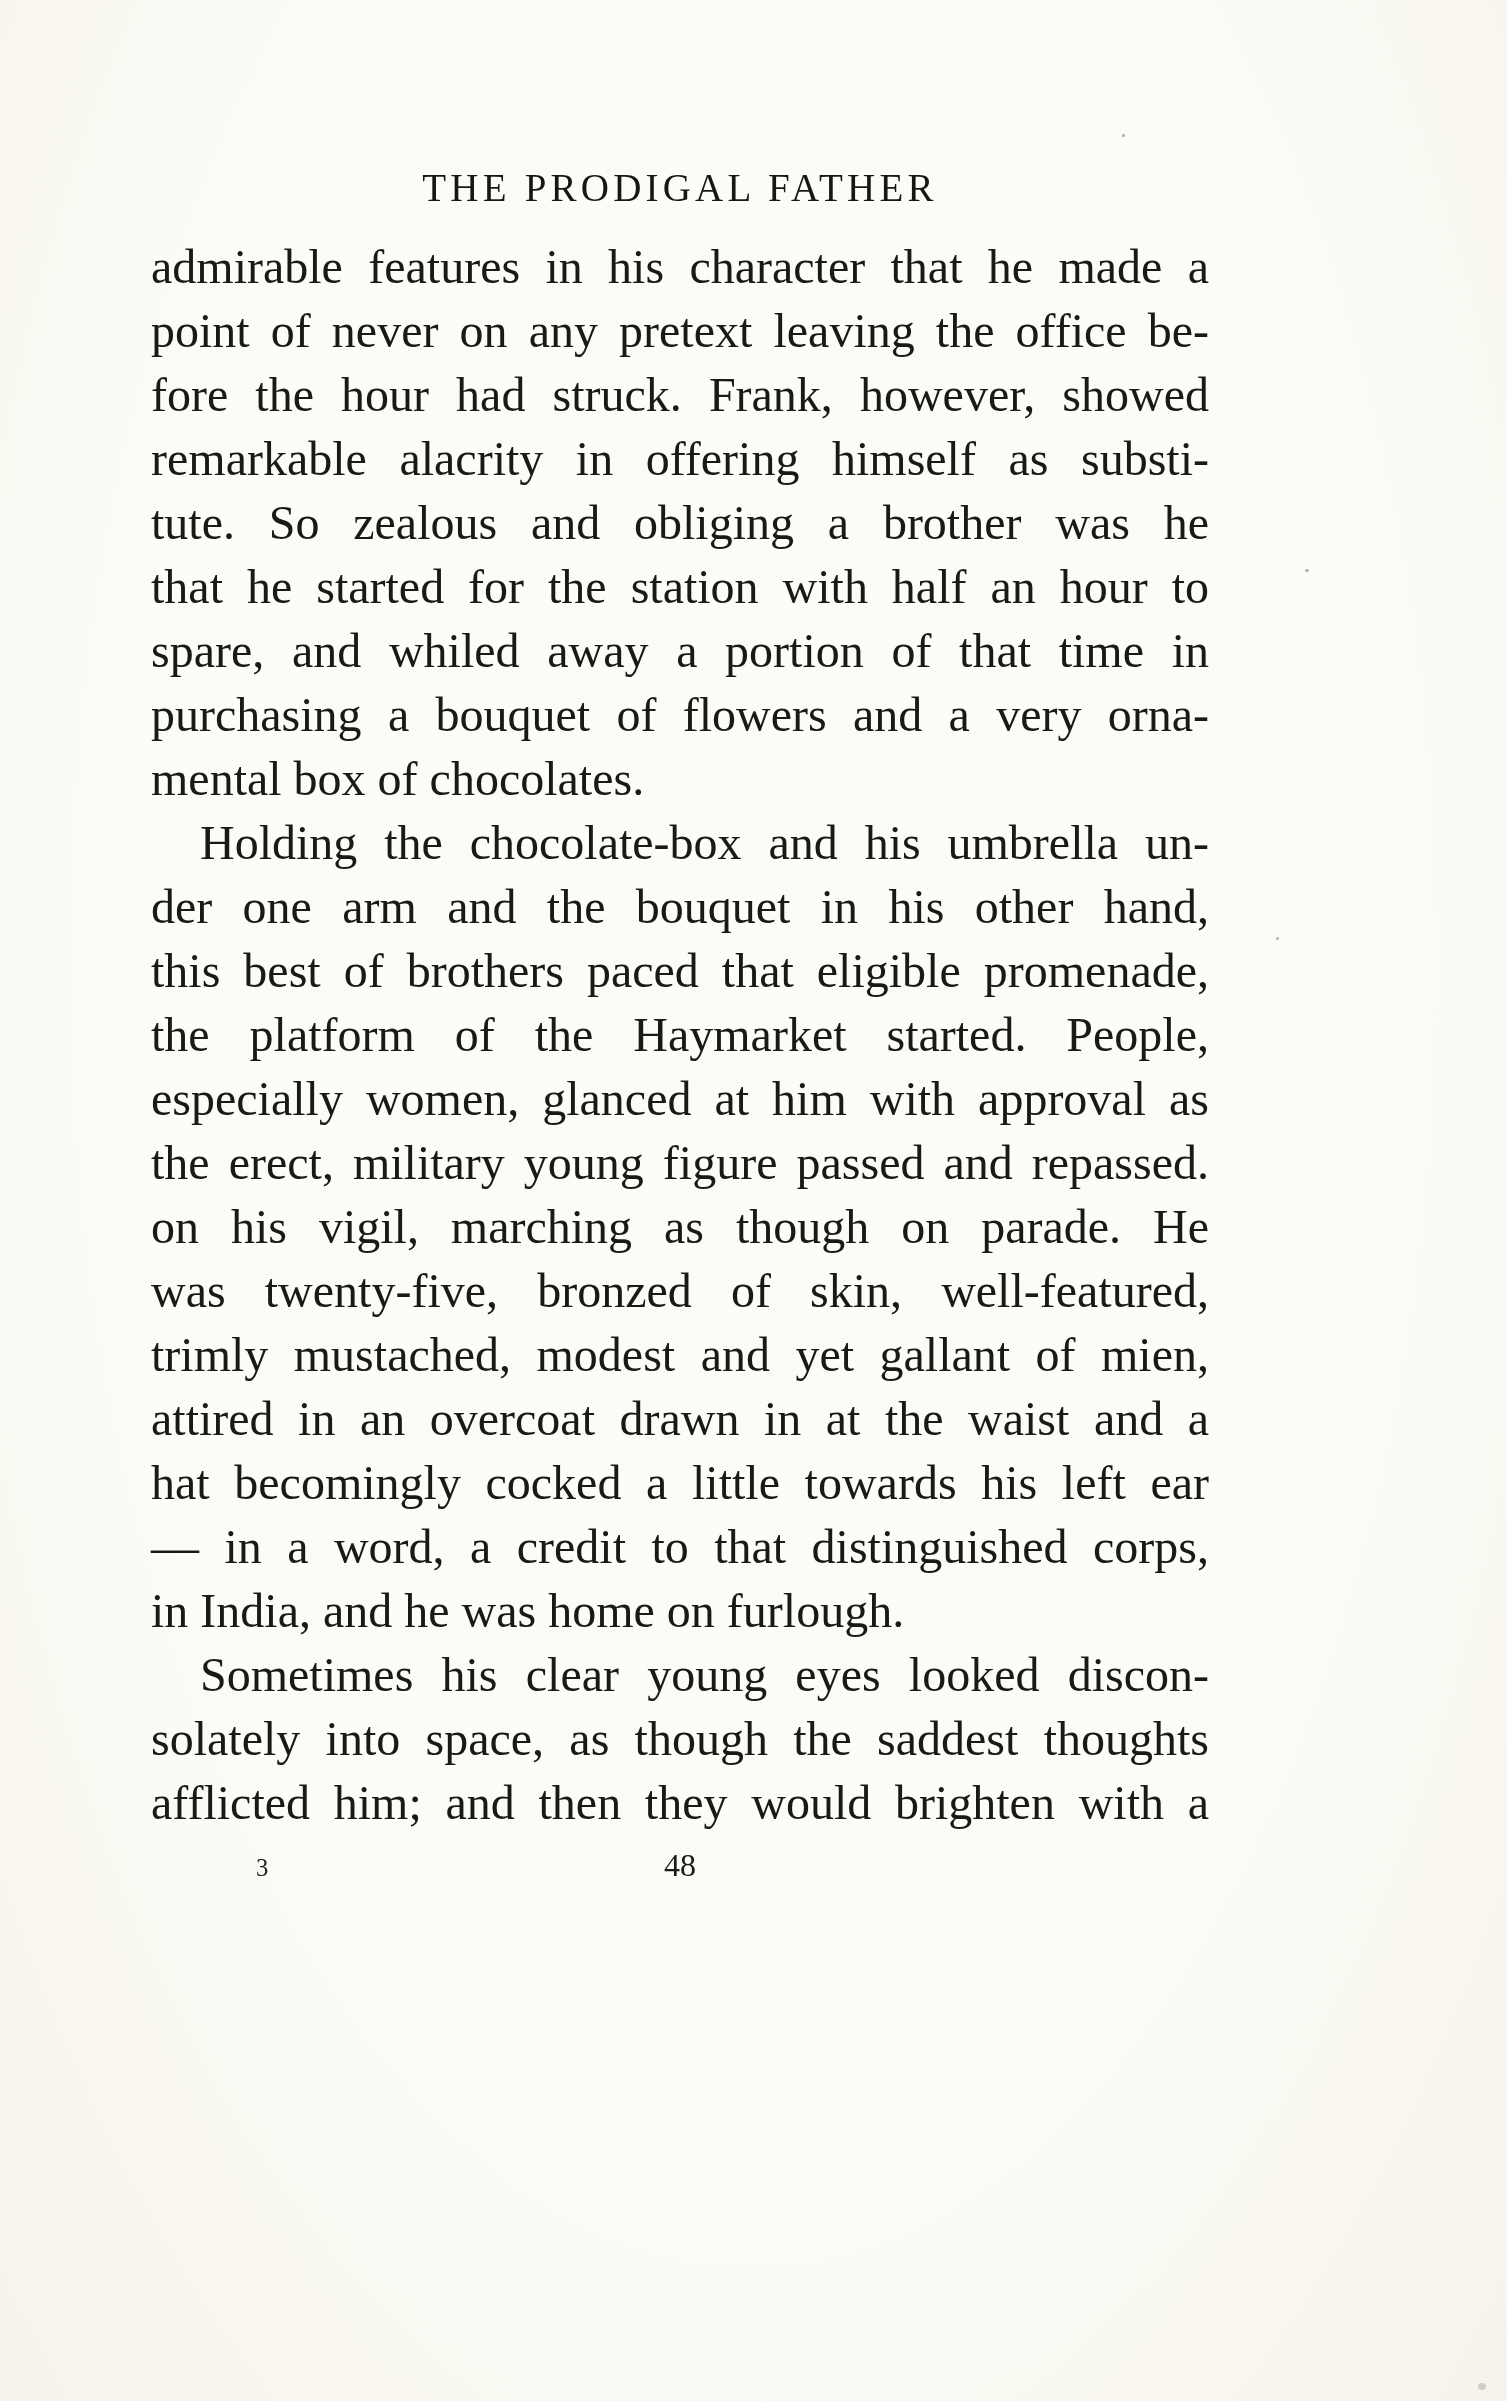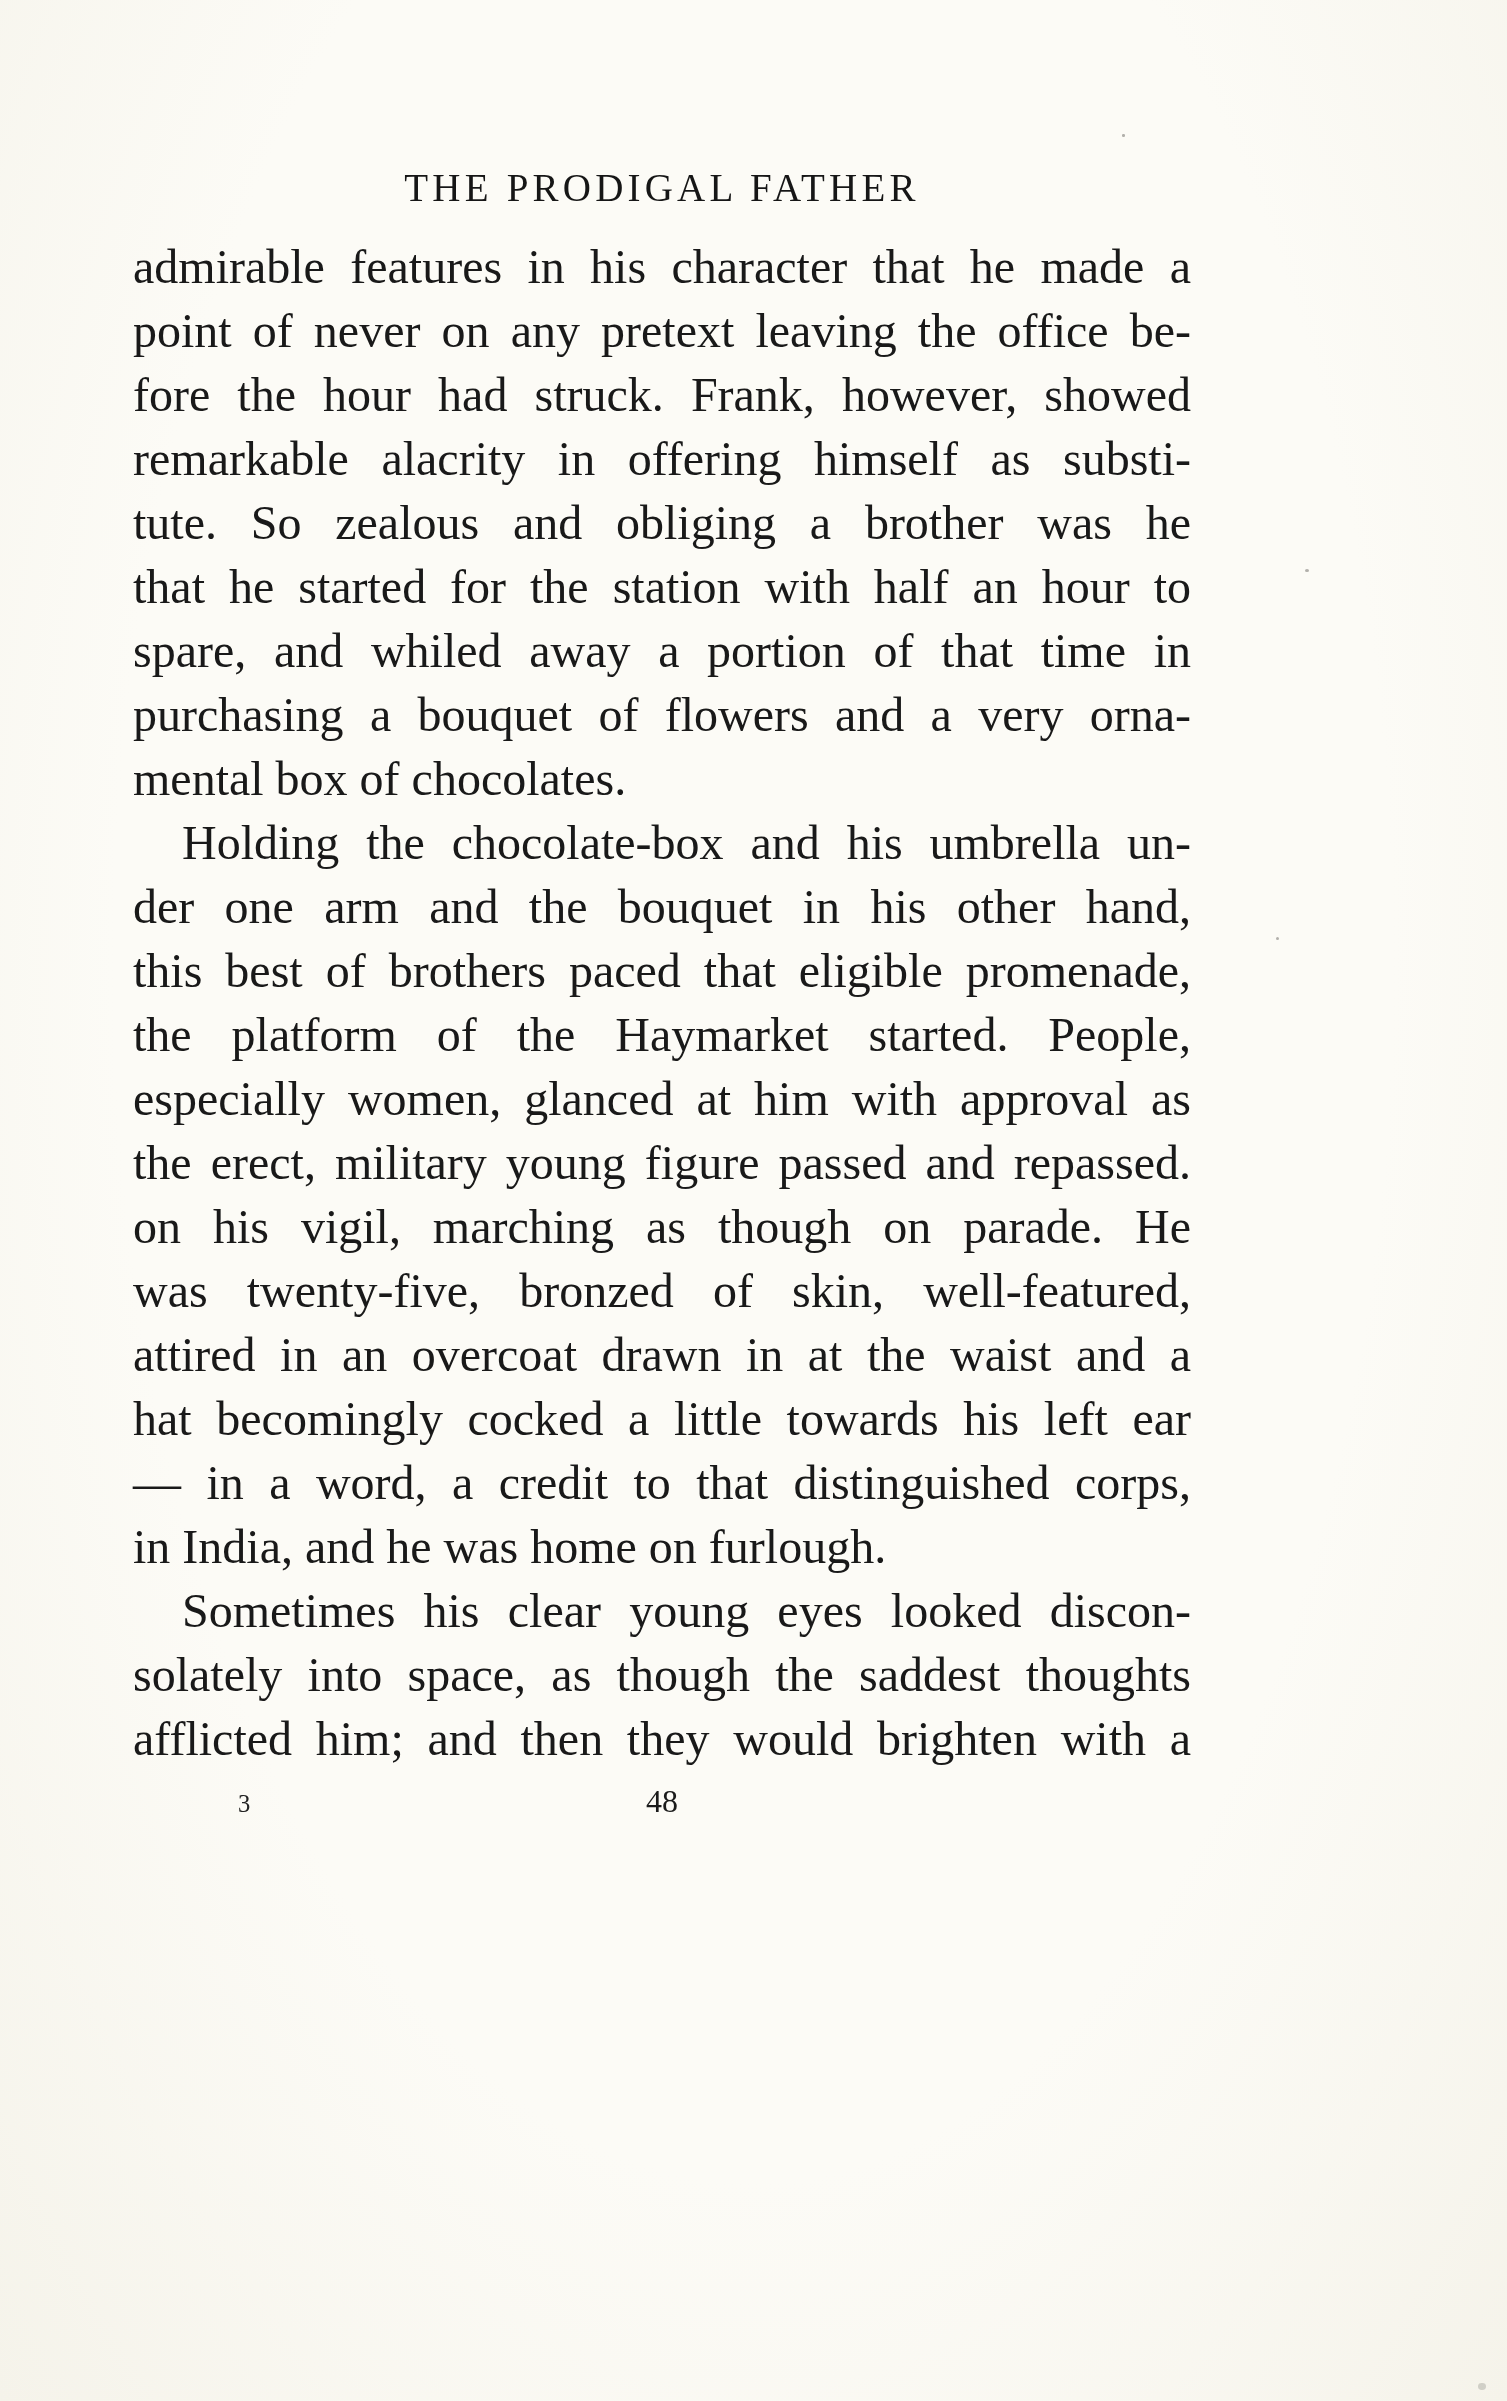--- a/index.html
+++ b/index.html
@@ -12,21 +12,21 @@
     position: relative;
     width: 1507px;
     height: 2401px;
     background: #fbfaf4;
     background-image: radial-gradient(ellipse at 50% 40%, #fcfbf6 60%, #f5f3ea 100%);
     color: #1b1b1b;
     overflow: hidden;
   }
   .content {
     position: absolute;
-    left: 133px;
+    left: 151px;
     top: 166px;
     width: 1058px;
   }
   .running-head {
     font-size: 39px;
     line-height: 44px;
     letter-spacing: 4.2px;
     text-align: center;
     margin-bottom: 25.4px;
     color: #161616;
@@ -93,20 +93,21 @@
 
     <p class="para">
       <span class="line indent">Holding the chocolate-box and his umbrella un-</span>
       <span class="line">der one arm and the bouquet in his other hand,</span>
       <span class="line">this best of brothers paced that eligible promenade,</span>
       <span class="line">the platform of the Haymarket started.  People,</span>
       <span class="line">especially women, glanced at him with approval as</span>
       <span class="line">the erect, military young figure passed and repassed.</span>
       <span class="line">on his vigil, marching as though on parade.  He</span>
       <span class="line">was twenty-five, bronzed of skin, well-featured,</span>
+      <span class="line">trimly mustached, modest and yet gallant of mien,</span>
       <span class="line">attired in an overcoat drawn in at the waist and a</span>
       <span class="line">hat becomingly cocked a little towards his left ear</span>
       <span class="line">— in a word, a credit to that distinguished corps,</span>
       <span class="line end">in India, and he was home on furlough.</span>
     </p>
 
     <p class="para">
       <span class="line indent">Sometimes his clear young eyes looked discon-</span>
       <span class="line">solately into space, as though the saddest thoughts</span>
       <span class="line">afflicted him; and then they would brighten with a</span>

